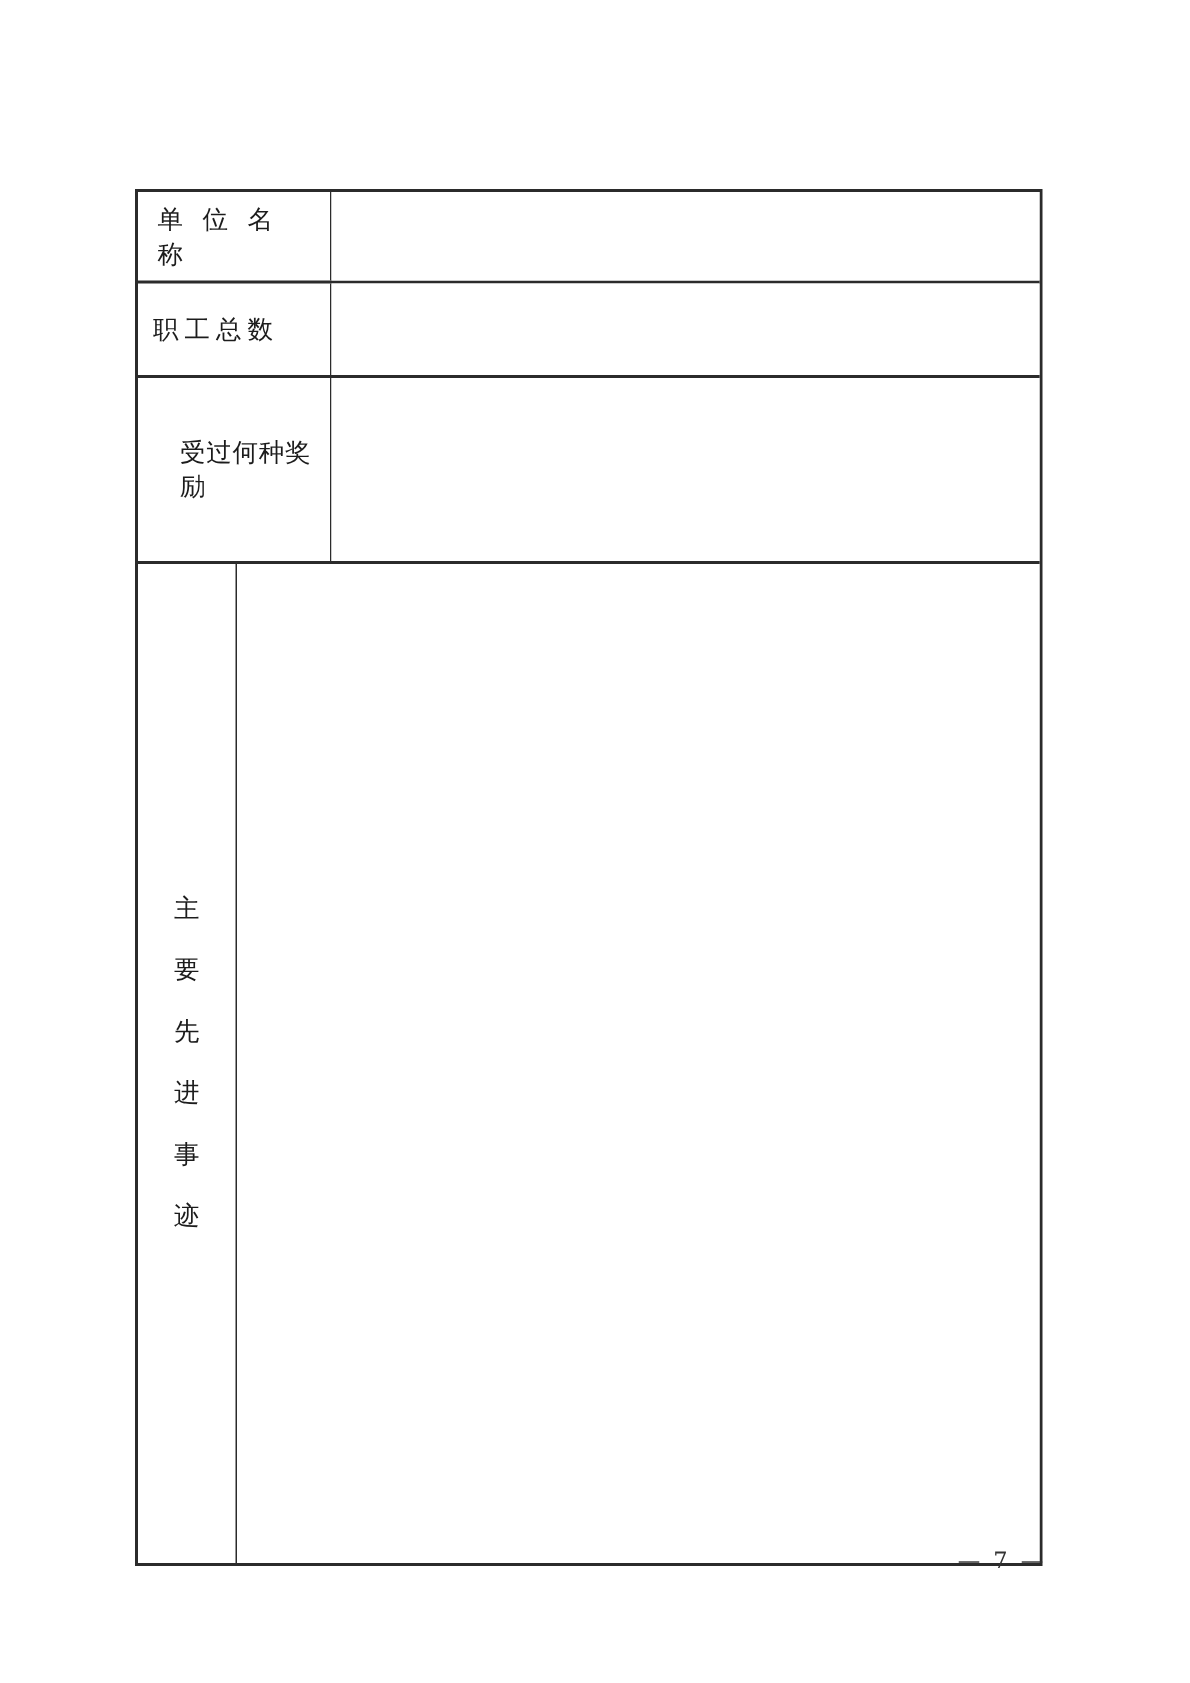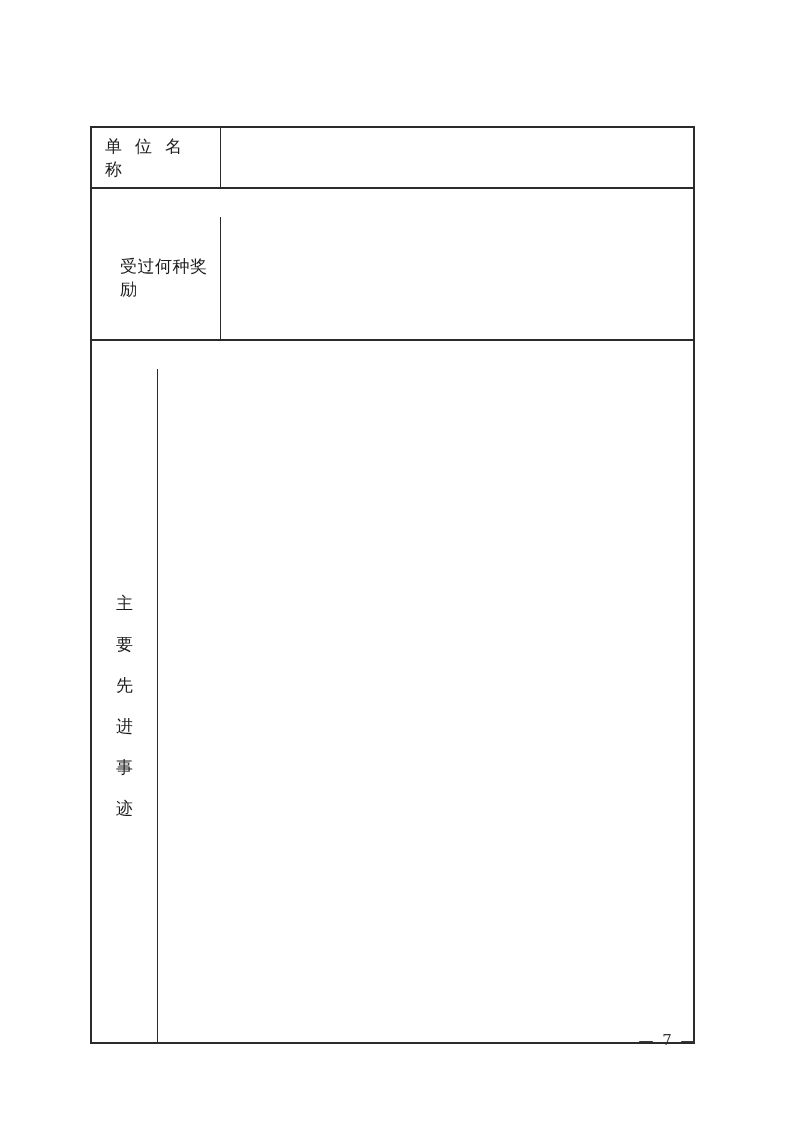--- a/index.html
+++ b/index.html
@@ -20,21 +20,20 @@
   .form-table {
     position: absolute;
     left: 90px;
     top: 126px;
     width: 605px;
     height: 918px;
     border: 2px solid #2b2b2b;
     display: flex;
     flex-direction: column;
     background: #ffffff;
-    gap: 28px;
   }
   .row {
     display: flex;
     flex-direction: row;
     border-bottom: 2px solid #2b2b2b;
   }
   .row:last-child { border-bottom: none; }
   .row-unit-name   { height: 61px; }
   .row-staff-total { height: 63px; }
   .row-awards      { height: 124px; }
@@ -99,20 +98,24 @@
 
 <div class="page">
 
   <div class="form-table">
 
     <div class="row row-unit-name">
       <div class="label-cell label-centered-wide">单位名称</div>
       <div class="value-cell"></div>
     </div>
 
+    <div class="row row-staff-total">
+      <div class="label-cell label-left-spaced">职工总数</div>
+      <div class="value-cell"></div>
+    </div>
 
     <div class="row row-awards">
       <div class="label-cell label-left-tight">受过何种奖励</div>
       <div class="value-cell"></div>
     </div>
 
     <div class="row row-deeds">
       <div class="label-cell-narrow">
         <span class="vchar">主</span>
         <span class="vchar">要</span>

